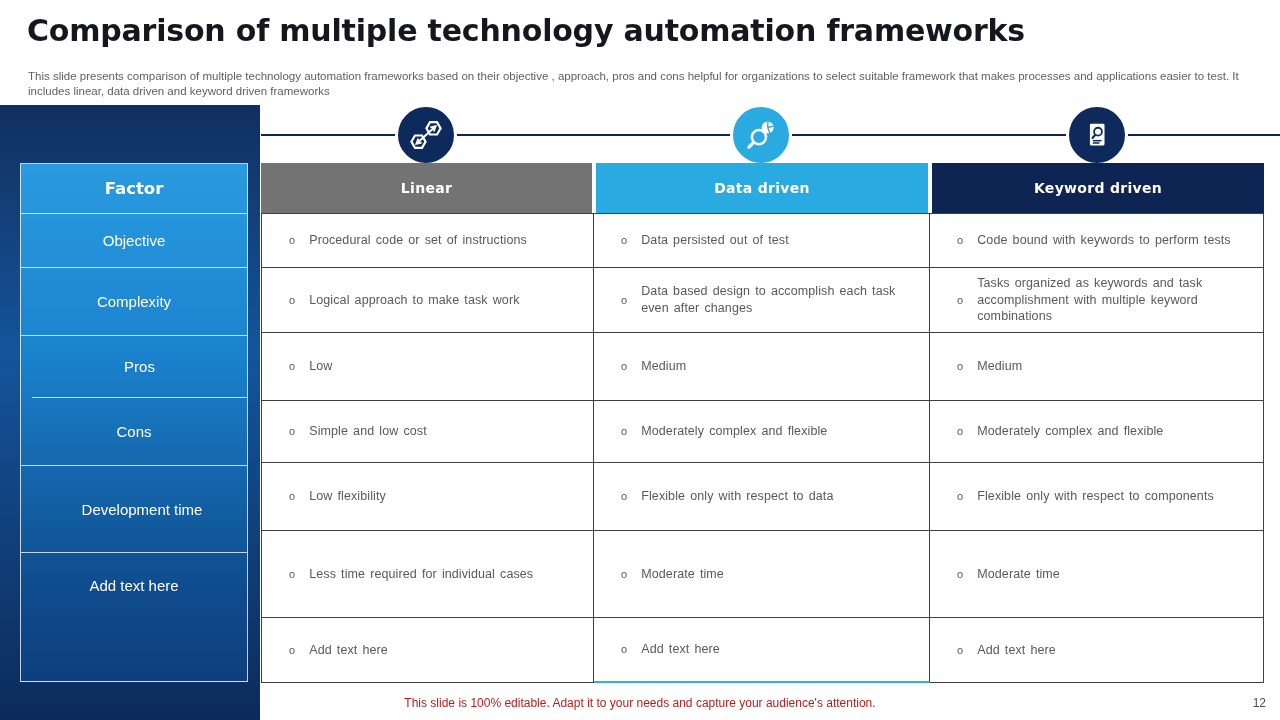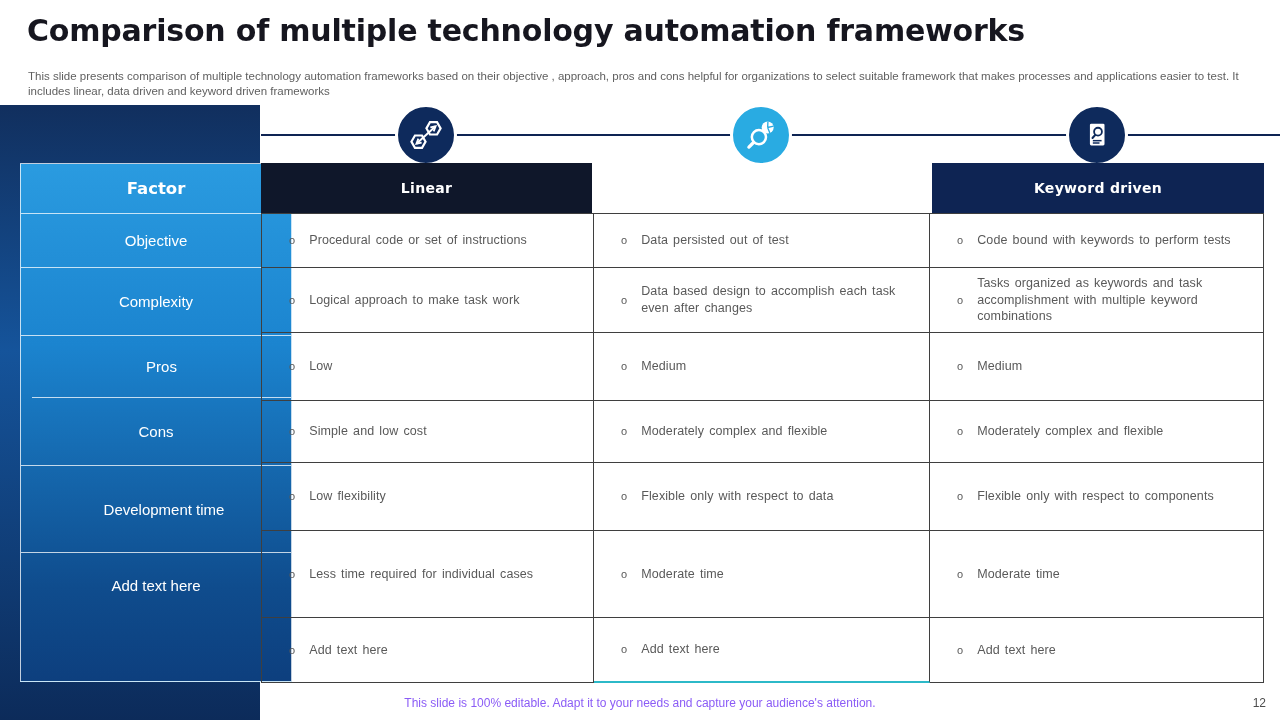--- a/index.html
+++ b/index.html
@@ -28,21 +28,21 @@
   .icon-circle {
     position:absolute; top:104px; width:62px; height:62px; border-radius:50%;
     border:3px solid #ffffff; display:flex; align-items:center; justify-content:center;
   }
   .icon-circle svg { width:40px; height:40px; }
   .navy-bg  { background:#0e2a5c; }
   .lblue-bg { background:#29abe2; }
 
   
   .factor-col {
-    position:absolute; left:20px; top:163px; width:272px; height:519px;
+    position:absolute; left:20px; top:163px; width:228px; height:519px;
     background:linear-gradient(180deg,#2a9be0 0%, #1b84cf 35%, #0f4c8d 82%, #0d3f7e 100%);
     border:1.5px solid rgba(255,255,255,.75);
     display:flex; flex-direction:column;
   }
   .factor-cell {
     display:flex; align-items:center; justify-content:center;
     color:#ffffff; border-bottom:1.5px solid rgba(255,255,255,.75);
     font-size:15px;
   }
   .factor-cell:last-child { border-bottom:none; }
@@ -53,21 +53,21 @@
   .fh0{height:50px;} .fh1{height:54px;} .fh2{height:65px;} .fh3{height:68px;}
   .fh4{height:62px;margin-left:11px;} .fh5{height:68px;} .fh6{height:87px;padding-left:16px;} .fh7{height:65px;}
 
   
   .col-head {
     position:absolute; top:163px; height:50px;
     display:flex; align-items:center; justify-content:center;
     font-family:"DejaVu Sans","Liberation Sans",sans-serif;
     font-weight:700; font-size:14px; color:#ffffff; letter-spacing:.3px;
   }
-  .ch-linear  { left:261px; width:331px; background:#0f172a; }
+  .ch-linear  { left:261px; width:331px; background:#737373; }
   .ch-data    { left:596px; width:332px; background:#29abe2; }
   .ch-keyword { left:932px; width:332px; background:#0e2453; }
 
   
   .body-grid {
     position:absolute; left:261px; top:213px; width:1003px;
     display:grid;
     grid-template-columns:333px 336px 334px;
     grid-template-rows:54px 65px 68px 62px 68px 87px 65px;
     border-top:1px solid #3f3f3f;
@@ -78,21 +78,21 @@
     padding:6px 12px 6px 27px;
     color:#595959; font-size:12.5px; line-height:1.35; letter-spacing:.1px;
   }
   .cell.first { border-left:1px solid #3f3f3f; }
   .cell .bullet { font-size:11px; margin-right:14px; flex:0 0 auto; color:#595959; }
   .cell .txt { word-spacing:1.5px; }
   .cell.teal-bottom { border-bottom:2.5px solid #2cb9c8; }
 
   .footer {
     position:absolute; left:0; right:0; top:696px; text-align:center;
-    font-size:12px; color:#8b5cf6;
+    font-size:12px; color:#b91c1c;
   }
   .page-num {
     position:absolute; right:14px; top:696px; font-size:12px; color:#4d4d4d;text-align:right;
   }
 </style>
 </head>
 <body>
 
 <div class="slide">
 
@@ -135,20 +135,21 @@
     <div class="factor-cell fhead fh0">Factor</div>
     <div class="factor-cell fh1">Objective</div>
     <div class="factor-cell fh3">Complexity</div>
     <div class="factor-cell fh4">Pros</div>
     <div class="factor-cell fh5">Cons</div>
     <div class="factor-cell fh6">Development time</div>
     <div class="factor-cell fh7">Add text here</div>
   </div>
 
   <div class="col-head ch-linear">Linear</div>
+  <div class="col-head ch-data">Data driven</div>
   <div class="col-head ch-keyword">Keyword driven</div>
 
   <div class="body-grid">
     <div class="cell first">
         <span class="bullet">o</span>
         <span class="txt">Procedural code or set of instructions</span>
       </div>
     <div class="cell">
         <span class="bullet">o</span>
         <span class="txt">Data persisted out of test</span>

